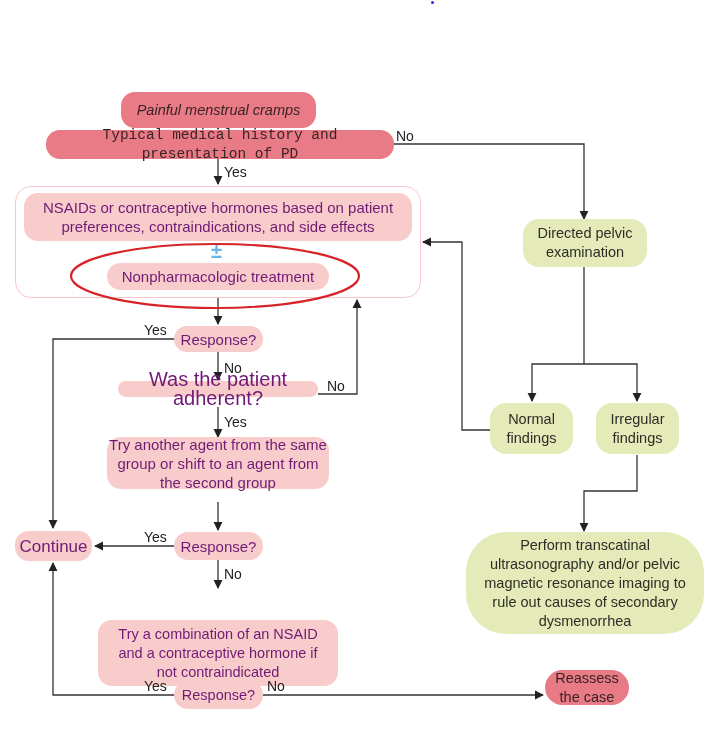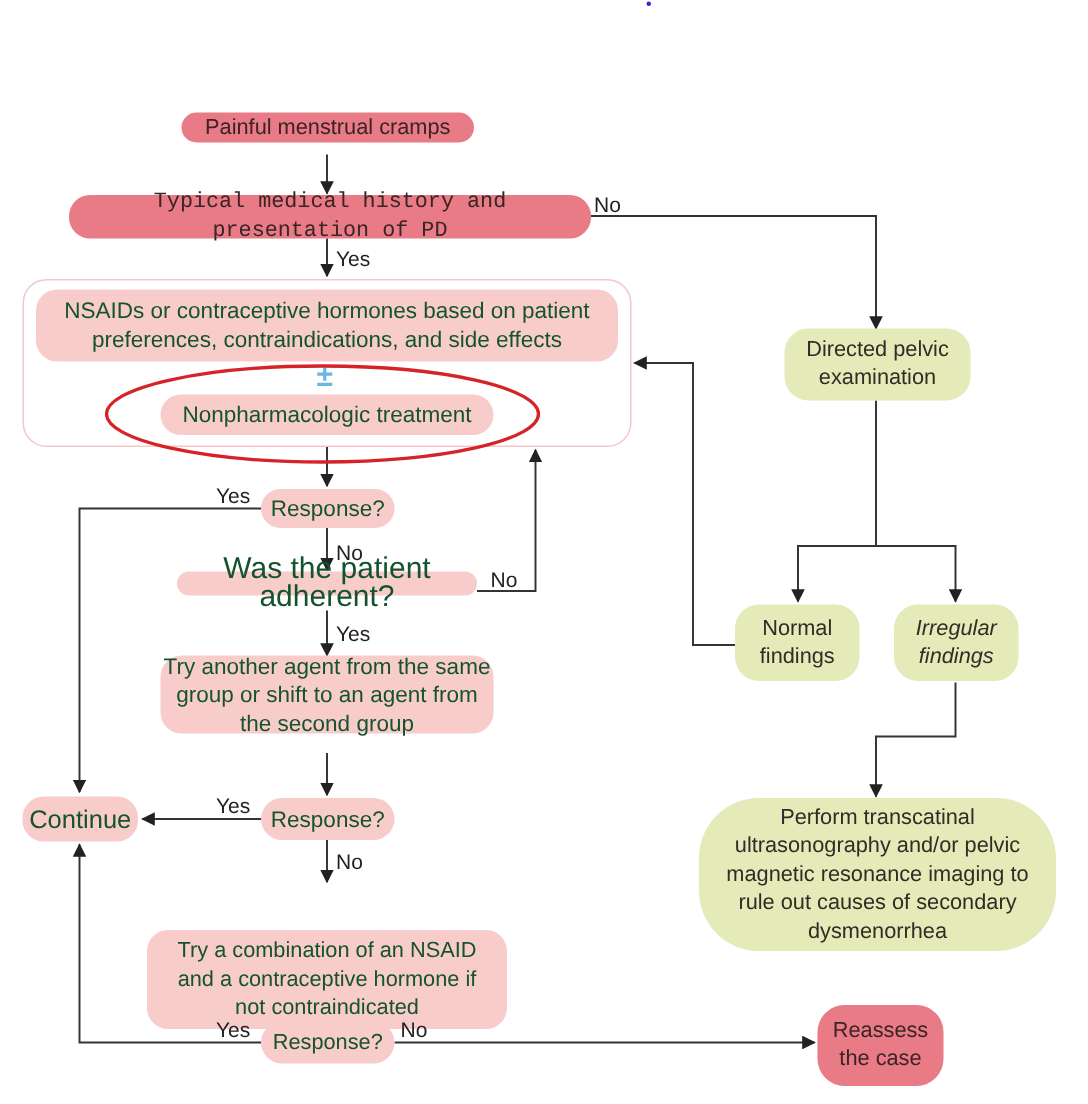--- a/index.html
+++ b/index.html
@@ -3,21 +3,21 @@
 <meta charset="utf-8">
 <style>
   html, body { margin: 0; padding: 0; background: #ffffff; }
   body { width: 725px; height: 736px; position: relative; overflow: hidden;
          font-family: "Liberation Sans", sans-serif; color: #3a2e30; }
   #canvas { position: absolute; left: 0; top: 0; width: 725px; height: 736px; }
   .node { position: absolute; display: flex; align-items: center; justify-content: center;
           text-align: center; box-sizing: border-box; font-size: 14.5px; line-height: 19px;
           border-radius: 14px; padding: 2px 8px; }
   .dark { background: #e87b85; color: #3b2326; }
-  .light { background: #f8cccb; color: #14532d; }
+  .light { background: #f8cccb; color: #701a75; }
   .green { background: #e4eab8; color: #2e2e26; }
   .group { position: absolute; border: 1.5px solid #f6c7c8; border-radius: 16px; box-sizing: border-box; background: #fff; }
   .lbl { position: absolute; font-size: 14px; color: #222; }
   .pm { position: absolute; color: #6ab6e6; font-size: 20px; font-weight: bold; }
   .dot { position: absolute; width: 3px; height: 3px; background: #2b2bd9; border-radius: 50%; }
 </style>
 </head>
 <body>
 
 <svg id="canvas" viewBox="0 0 725 736" xmlns="http://www.w3.org/2000/svg">
@@ -61,21 +61,21 @@
     <polyline points="584,364 637,364 637,401" marker-end="url(#arr)"></polyline>
 
     <polyline points="490,430 462,430 462,242 423,242" marker-end="url(#arr)"></polyline>
 
     <polyline points="637,455 637,491 584,491 584,531" marker-end="url(#arr)"></polyline>
   </g>
 </svg>
 
 <span class="dot" style="left:431px; top:1px;"></span>
 
-<div class="node dark" style="left:121px; top:75px; width:195px; height:20px;">Painful menstrual cramps</div>
+<div class="node dark" style="left:121px; top:92px; width:195px; height:36px;font-style:italic;">Painful menstrual cramps</div>
 
 <div class="node dark" style="left:46px; top:130px; width:348px; height:29px;font-family:Liberation Mono, monospace;">Typical medical history and presentation of PD</div>
 <span class="lbl" style="left:396px; top:128px;">No</span>
 <span class="lbl" style="left:224px; top:164px;">Yes</span>
 
 <div class="group" style="left:15px; top:186px; width:406px; height:112px;"></div>
 <div class="node light" style="left:24px; top:193px; width:388px; height:48px; font-size:15px;">NSAIDs or contraceptive hormones based on patient preferences, contraindications, and side effects</div>
 <span class="pm" style="left:211px; top:240px;">±</span>
 <div class="node light" style="left:107px; top:263px; width:222px; height:27px; font-size:15px;">Nonpharmacologic treatment</div>
 <svg style="position:absolute; left:70px; top:242px; width:300px; height:70px;" viewBox="0 0 300 70">
@@ -96,18 +96,18 @@
 <span class="lbl" style="left:144px; top:529px;">Yes</span>
 <div class="node light" style="left:174px; top:532px; width:89px; height:28px; font-size:15px;">Response?</div>
 <span class="lbl" style="left:224px; top:566px;">No</span>
 
 <div class="node light" style="left:98px; top:620px; width:240px; height:66px; padding:2px 14px;">Try a combination of an NSAID and a contraceptive hormone if not contraindicated</div>
 
 <span class="lbl" style="left:144px; top:678px;">Yes</span>
 <div class="node light" style="left:174px; top:681px; width:89px; height:28px;">Response?</div>
 <span class="lbl" style="left:267px; top:678px;">No</span>
 
-<div class="node dark" style="left:545px; top:670px; width:84px; height:54px; border-radius:18px; padding:2px 10px;">Reassess the case</div>
+<div class="node dark" style="left:545px; top:670px; width:84px; height:35px; border-radius:18px; padding:2px 10px;">Reassess the case</div>
 
 <div class="node green" style="left:523px; top:219px; width:124px; height:48px; border-radius:16px; padding:2px 12px;">Directed pelvic examination</div>
 <div class="node green" style="left:490px; top:403px; width:83px; height:51px; border-radius:16px; padding:2px 12px;">Normal findings</div>
-<div class="node green" style="left:596px; top:403px; width:83px; height:51px; border-radius:16px; padding:2px 10px;font-style:italic;">Irregular findings</div>
+<div class="node green" style="left:596px; top:403px; width:83px; height:51px; border-radius:16px; padding:2px 10px;">Irregular findings</div>
 <div class="node green" style="left:466px; top:532px; width:238px; height:102px; border-radius:40px; padding:12px 6px;">Perform transcatinal ultrasonography and/or pelvic magnetic resonance imaging to rule out causes of secondary dysmenorrhea</div>
 
 </body></html>

